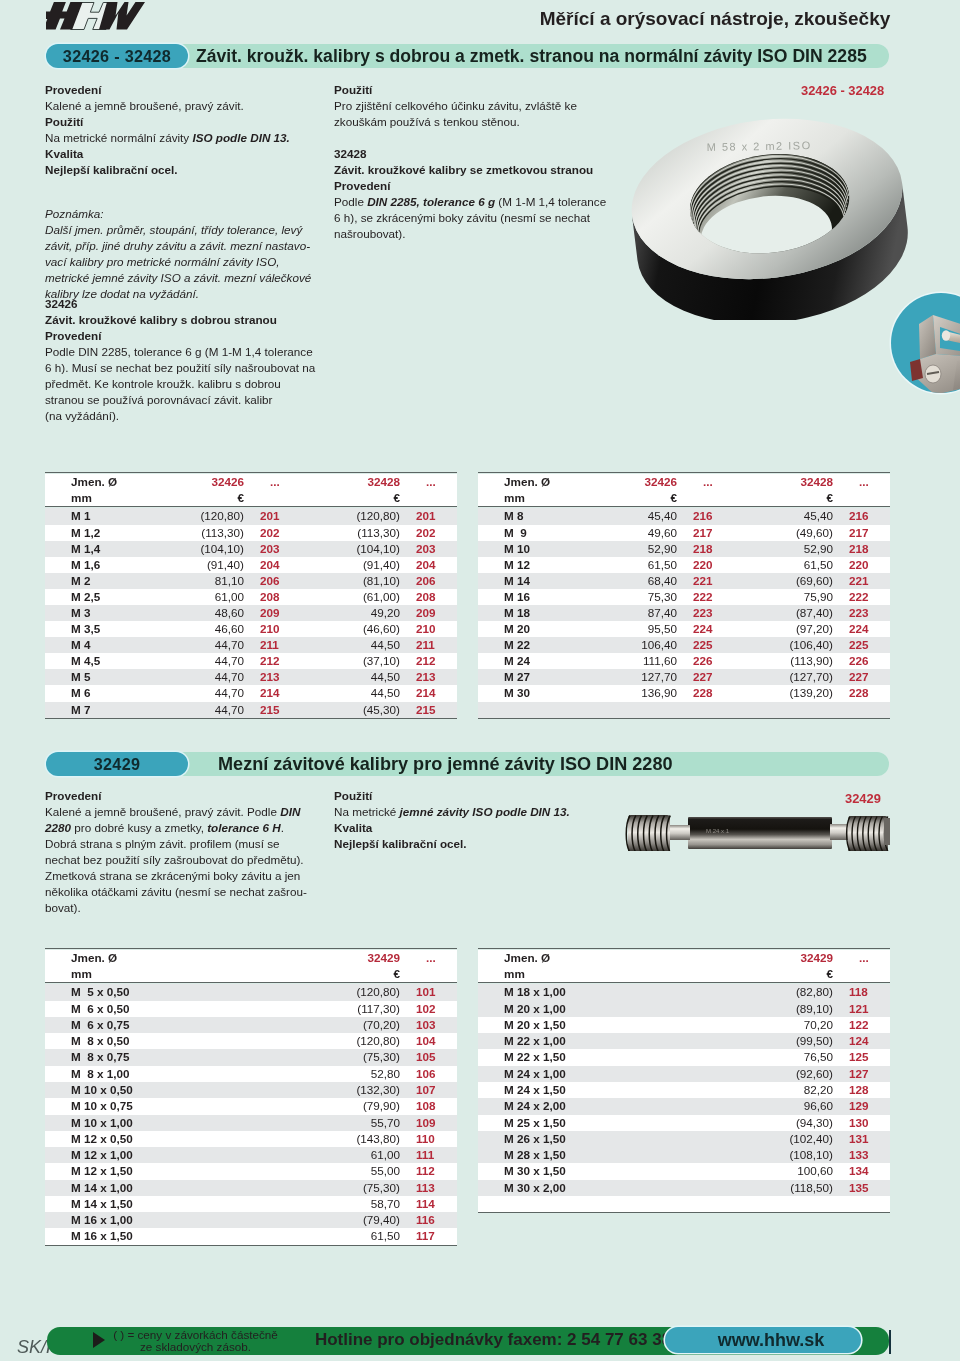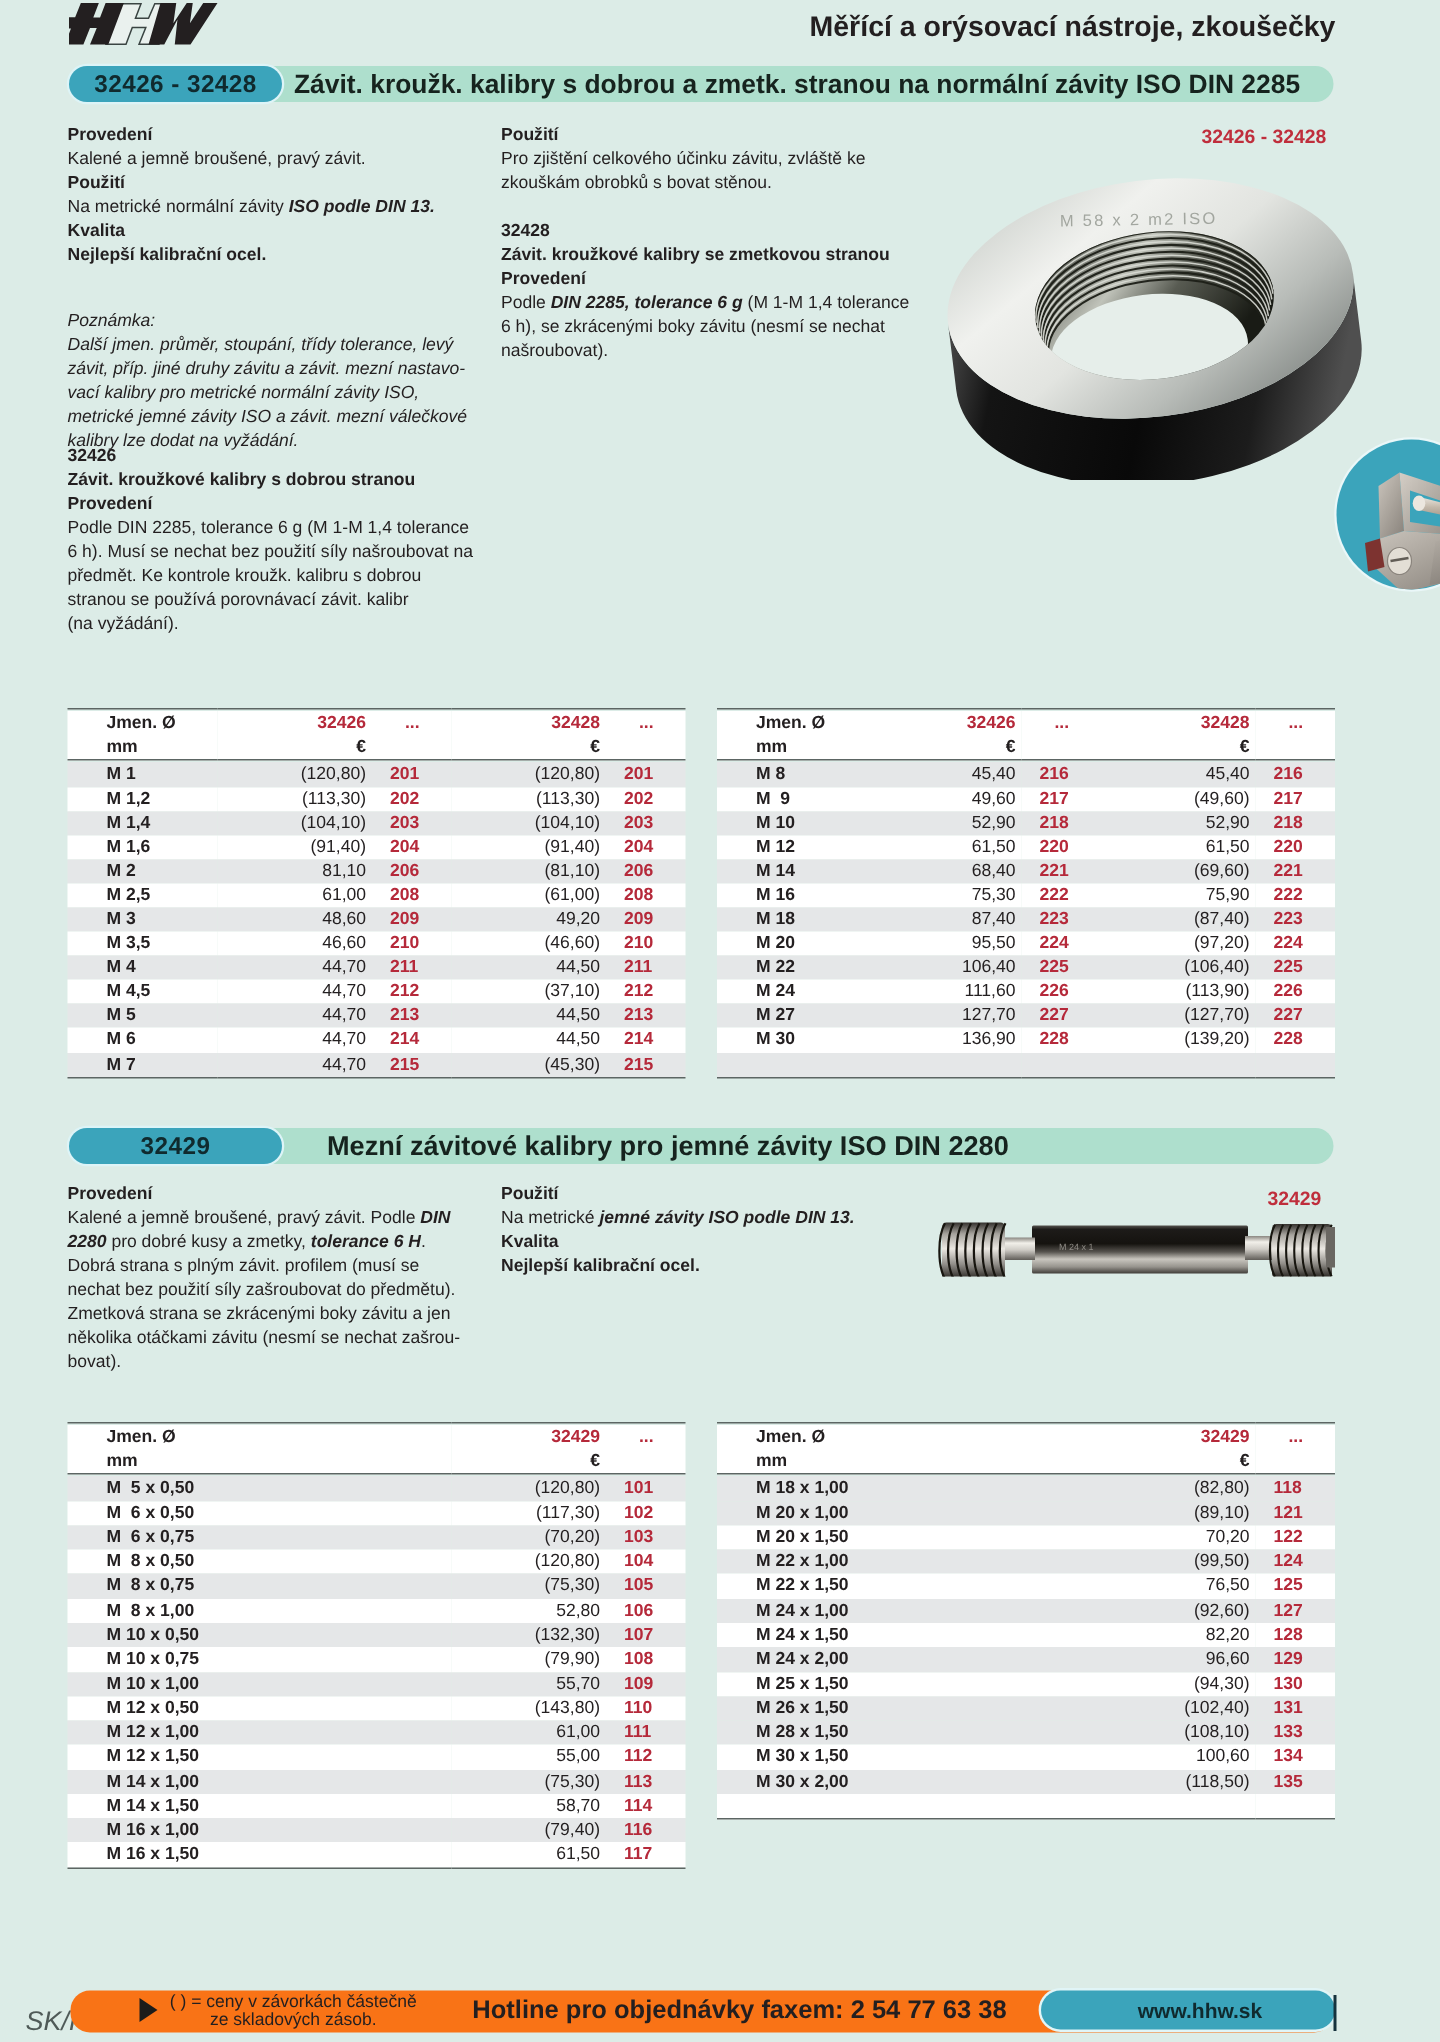--- a/index.html
+++ b/index.html
@@ -62,30 +62,30 @@
   tr.alt{background:#e5e7e8;}
   tr.plain{background:#ffffff;}
   .c-name{text-align:left;padding-left:26px !important;font-weight:bold;white-space:pre;}
   .c-price{text-align:right;padding-right:4px !important;}
   .c-ord{text-align:left;padding-left:12px !important;color:#b5293a;font-weight:bold;}
   tr.hdr .c-price{color:#b5293a;text-align:right;padding-right:4px !important;}
   tr.hdr .c-ord{color:#b5293a;padding-left:22px !important;}
   .eur{text-align:right;padding-right:4px !important;font-weight:bold;color:#231f20;}
 
   
-  #foot-pill{position:absolute;left:47px;top:1327px;width:842px;height:28px;border-radius:13px;background:#f97316;}
+  #foot-pill{position:absolute;left:47px;top:1327px;width:842px;height:28px;border-radius:13px;background:#15803d;}
   #sk{position:absolute;left:17px;top:1337px;font-size:18px;color:#4f5a58;font-style:italic;}
   #tri{position:absolute;left:46px;top:4.5px;width:0;height:0;
     border-left:12.5px solid #1d1c1a;border-top:8.5px solid transparent;border-bottom:8.5px solid transparent;}
   #footnote{position:absolute;left:57px;top:1.5px;font-size:11.7px;line-height:12.5px;text-align:center;width:183px;}
   #hotline{position:absolute;left:264px;top:0;width:364px;height:26px;display:flex;align-items:center;justify-content:center;
     font-size:17px;font-weight:bold;}
-  #webbar{position:absolute;left:647px;top:0px;width:196px;height:26px;padding-left:16px;box-sizing:border-box;background:#3ba4bb;border-radius:13px;
+  #webbar{position:absolute;left:618px;top:0px;width:196px;height:26px;padding-left:16px;box-sizing:border-box;background:#3ba4bb;border-radius:13px;
     box-shadow:0 0 0 1.6px #e1f5f7;display:flex;align-items:center;justify-content:center;
-    font-size:14px;font-weight:bold;color:#102a2e;}
+    font-size:18px;font-weight:bold;color:#102a2e;}
   #pageno{position:absolute;left:895px;top:1330px;font-size:22.5px;font-weight:bold;color:#16323d;letter-spacing:-.4px;line-height:25px;margin-top:36px;}
   #pagerule{position:absolute;left:889px;top:1330px;width:2px;height:24px;background:#16323d;}
   #tbl1{left:45px;top:472px;width:412px;}
   #tbl2{left:478px;top:472px;width:412px;}
   #tbl3{left:45px;top:948px;width:412px;}
   #tbl4{left:478px;top:948px;width:412px;}
   #s1photo{position:absolute;left:629px;top:104px;width:280px;height:220px;}
   #s1inset{position:absolute;left:889px;top:291px;width:104px;height:104px;}
   #s2photo{position:absolute;left:620px;top:811px;width:272px;height:40px;}
 
@@ -132,21 +132,21 @@
     <div class="p">Podle DIN 2285, tolerance 6 g (M 1-M 1,4 tolerance</div>
     <div class="p">6 h). Musí se nechat bez použití síly našroubovat na</div>
     <div class="p">předmět. Ke kontrole kroužk. kalibru s dobrou</div>
     <div class="p">stranou se používá porovnávací závit. kalibr</div>
     <div class="p">(na vyžádání).</div>
   </div>
 
   <div class="txtcol" id="s1c2">
     <div class="h">Použití</div>
     <div class="p">Pro zjištění celkového účinku závitu, zvláště ke</div>
-    <div class="p">zkouškám obrobků s bovat stěnou.</div>
+    <div class="p">zkouškám používá s tenkou stěnou.</div>
     <div class="sp"></div>
     <div class="h">32428</div>
     <div class="h">Závit. kroužkové kalibry se zmetkovou stranou</div>
     <div class="h">Provedení</div>
     <div class="p"><span>Podle </span><b>DIN 2285, tolerance 6 g</b><span> (M 1-M 1,4 tolerance</span></div>
     <div class="p">6 h), se zkrácenými boky závitu (nesmí se nechat</div>
     <div class="p">našroubovat).</div>
   </div>
 
   <div id="s1photo">

